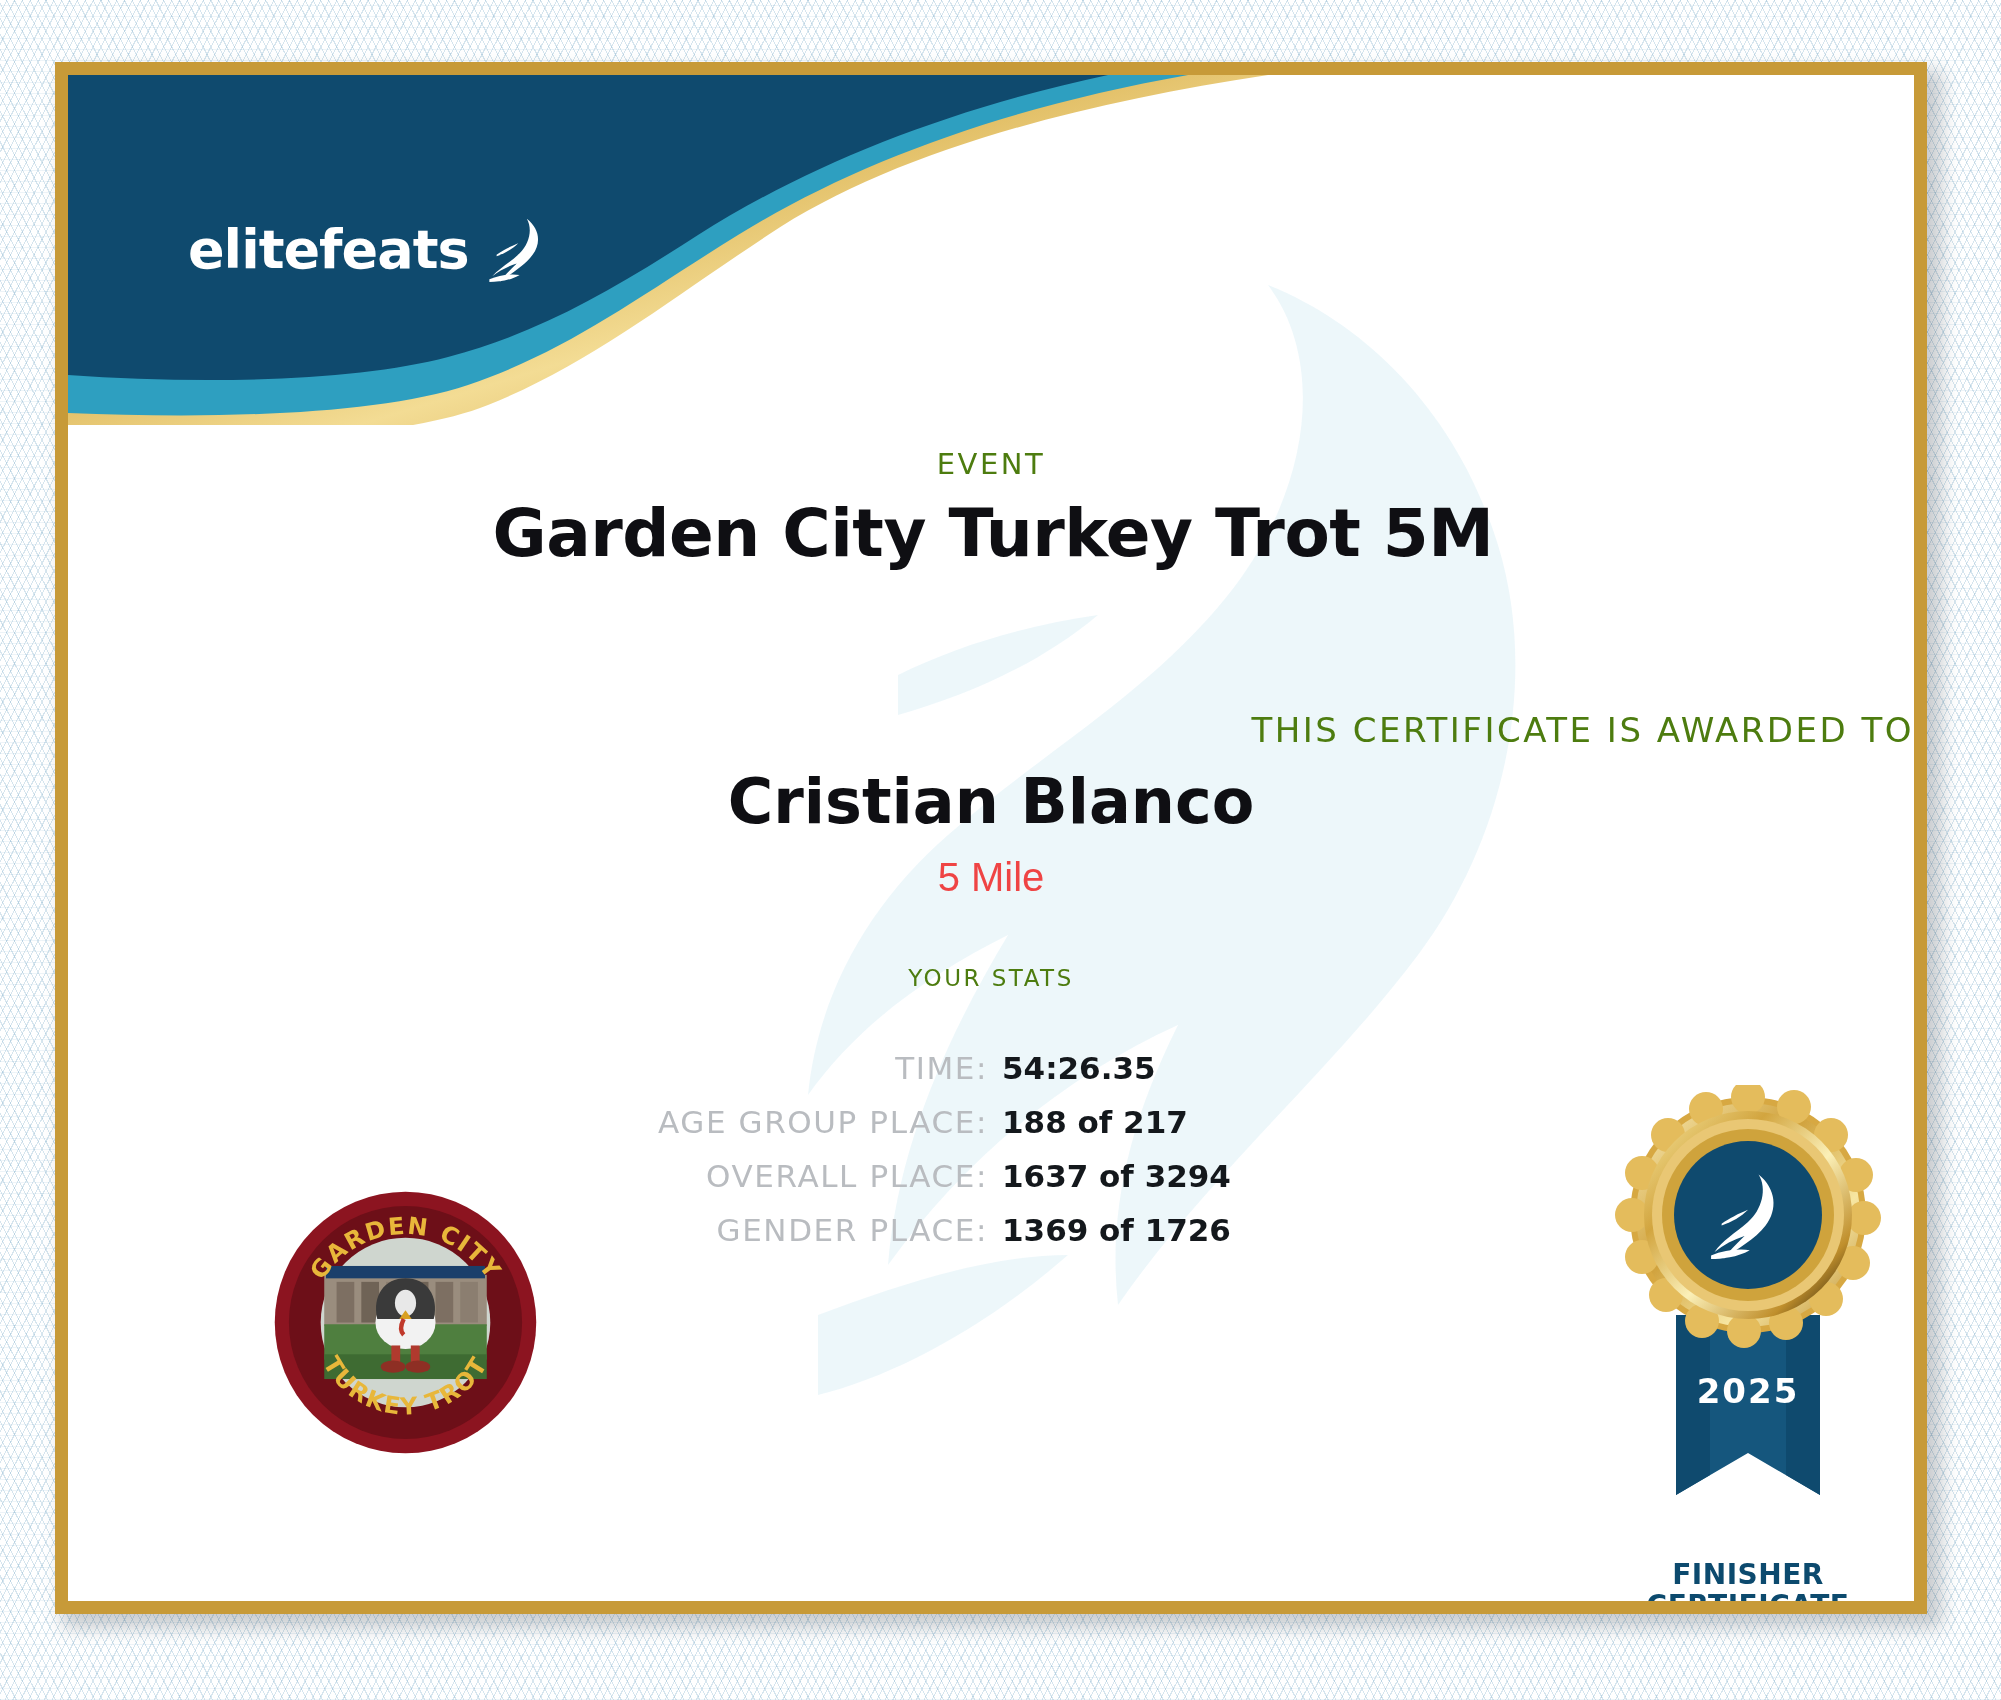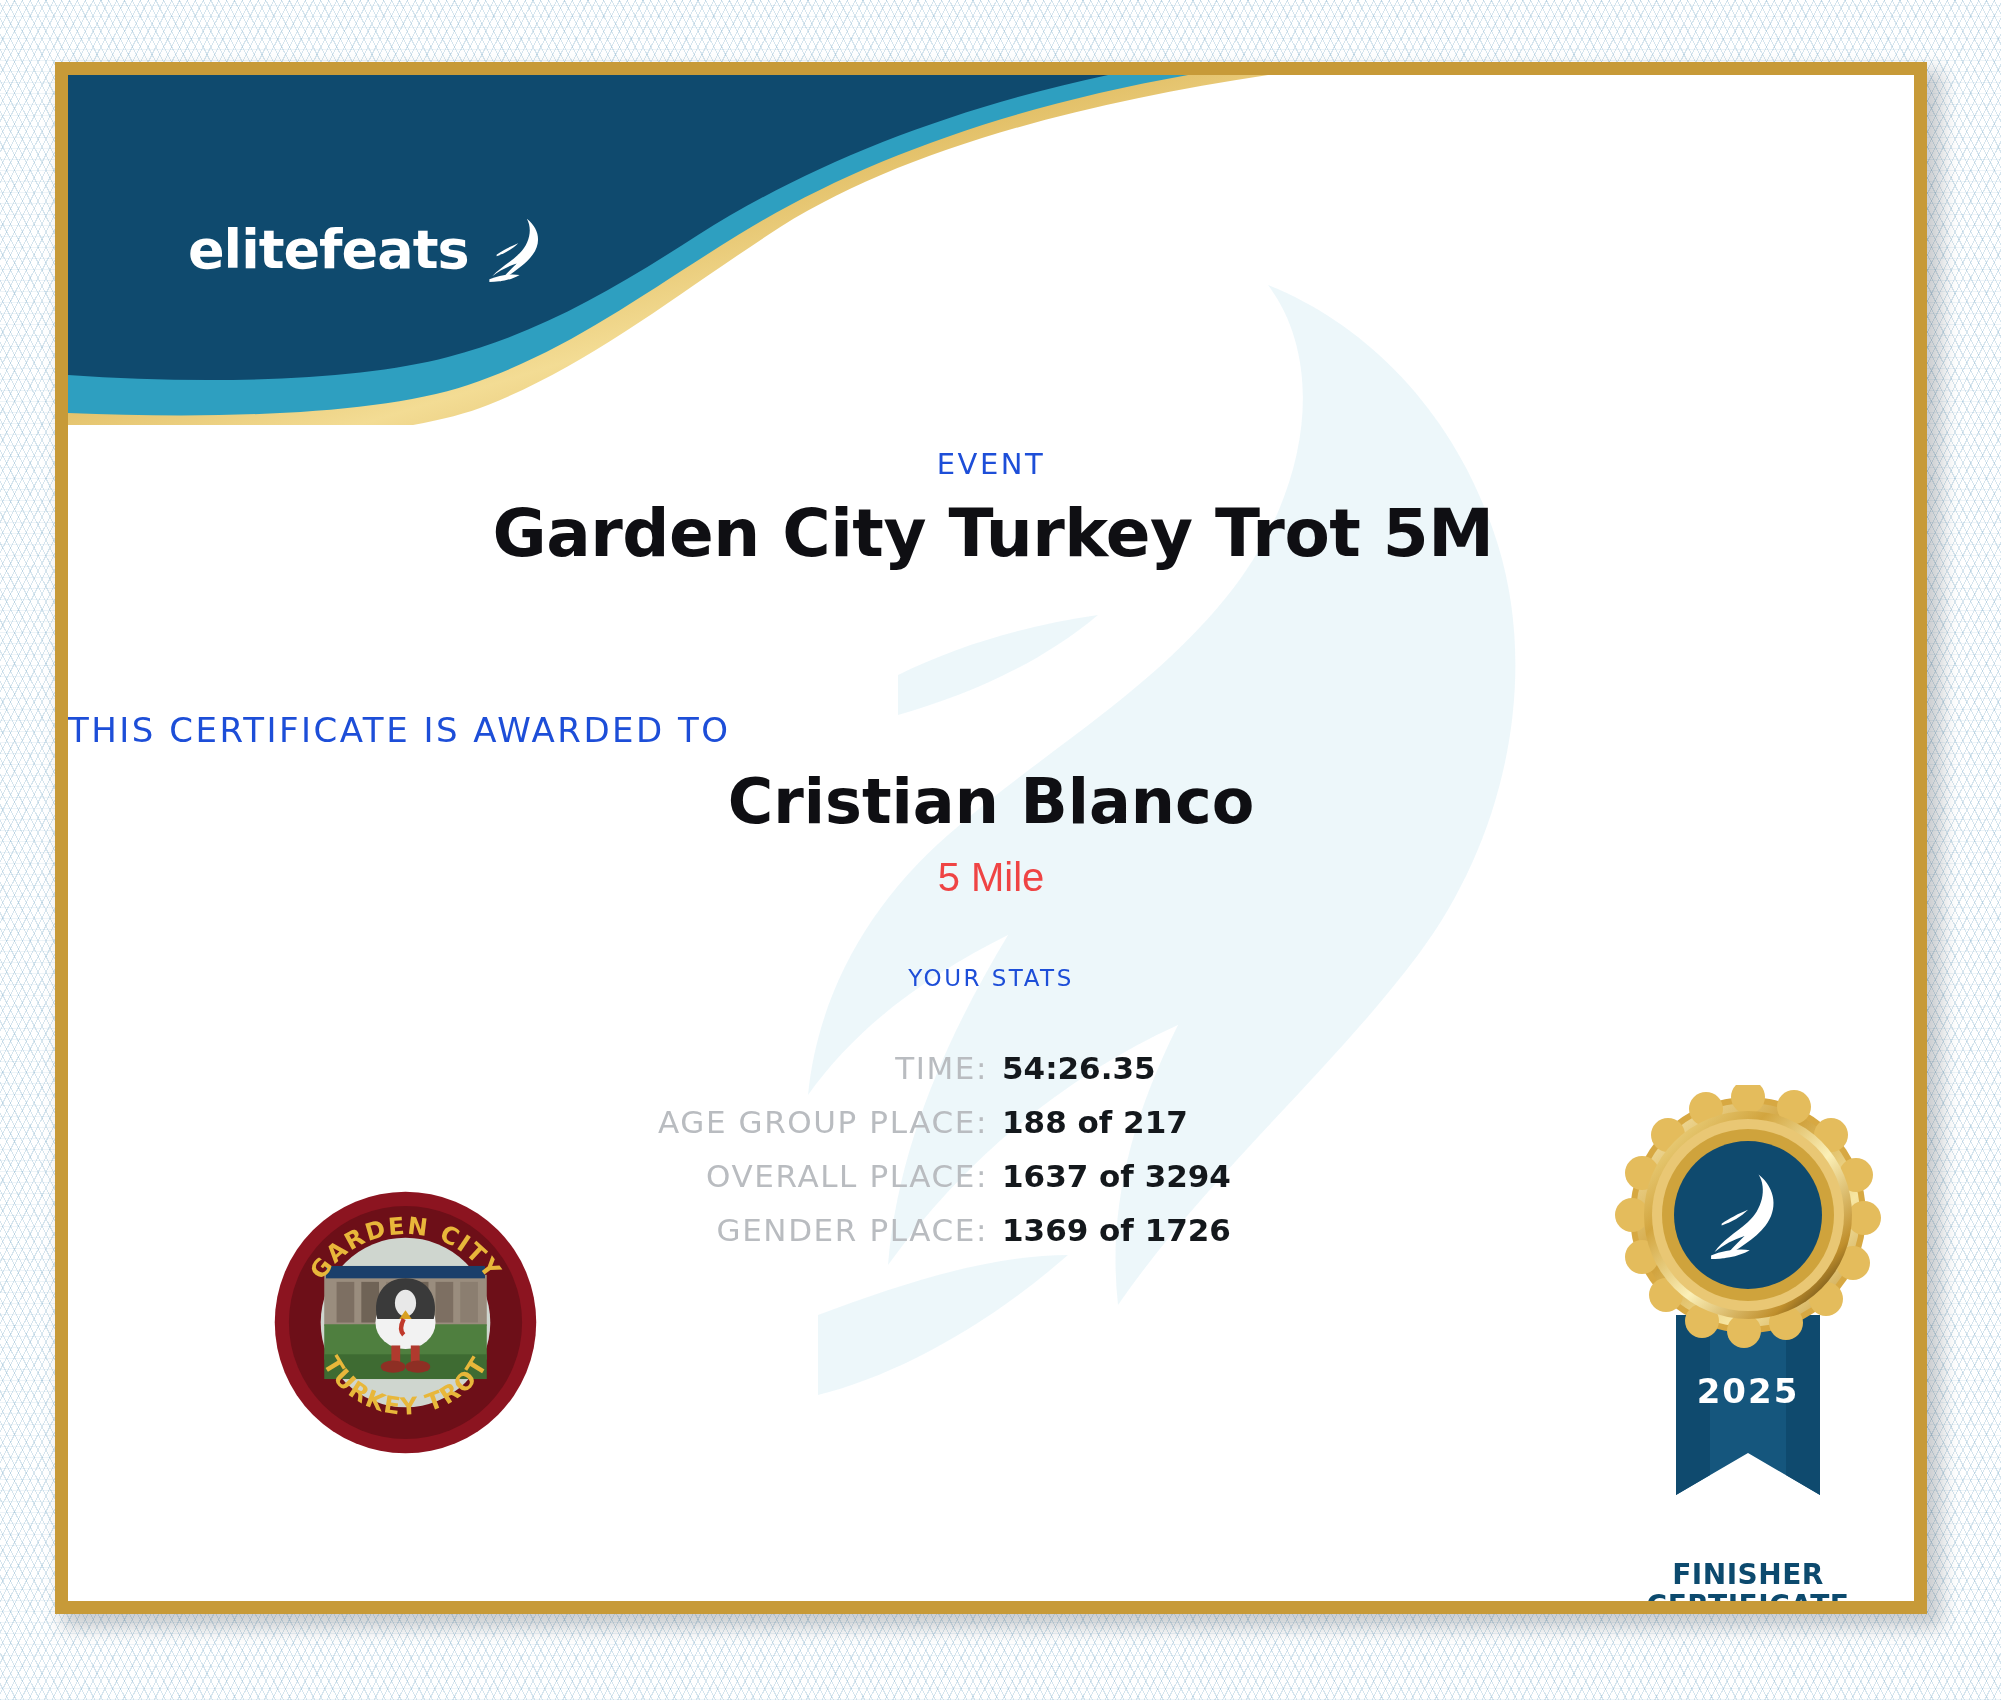--- a/index.html
+++ b/index.html
@@ -97,21 +97,21 @@
 
   
   .content {
     position: absolute;
     left: 0;
     top: 0;
     width: 100%;
     text-align: center;
   }
   .label {
-    color: #1d4ed8;
+    color: #4d7c0f;
     letter-spacing: 2.5px;
     font-family: "DejaVu Sans", sans-serif;
   }
   .lbl-event {
     position: absolute;
     left: 0; right: 0;
     top: 372px;
     font-size: 29px;
     text-align: center;
   }
@@ -124,21 +124,21 @@
     font-weight: bold;
     color: #0f0f13;
     font-family: "DejaVu Sans", sans-serif;
     letter-spacing: -0.5px;
   }
   .lbl-awarded {
     position: absolute;
     left: 0; right: 0;
     top: 635px;
     font-size: 34px;
-    text-align: left;
+    text-align: right;
   }
   .recipient {
     position: absolute;
     left: 0; right: 0;
     top: 690px;
     text-align: center;
     font-size: 62px;
     font-weight: bold;
     color: #0f0f13;
     font-family: "DejaVu Sans", sans-serif;

